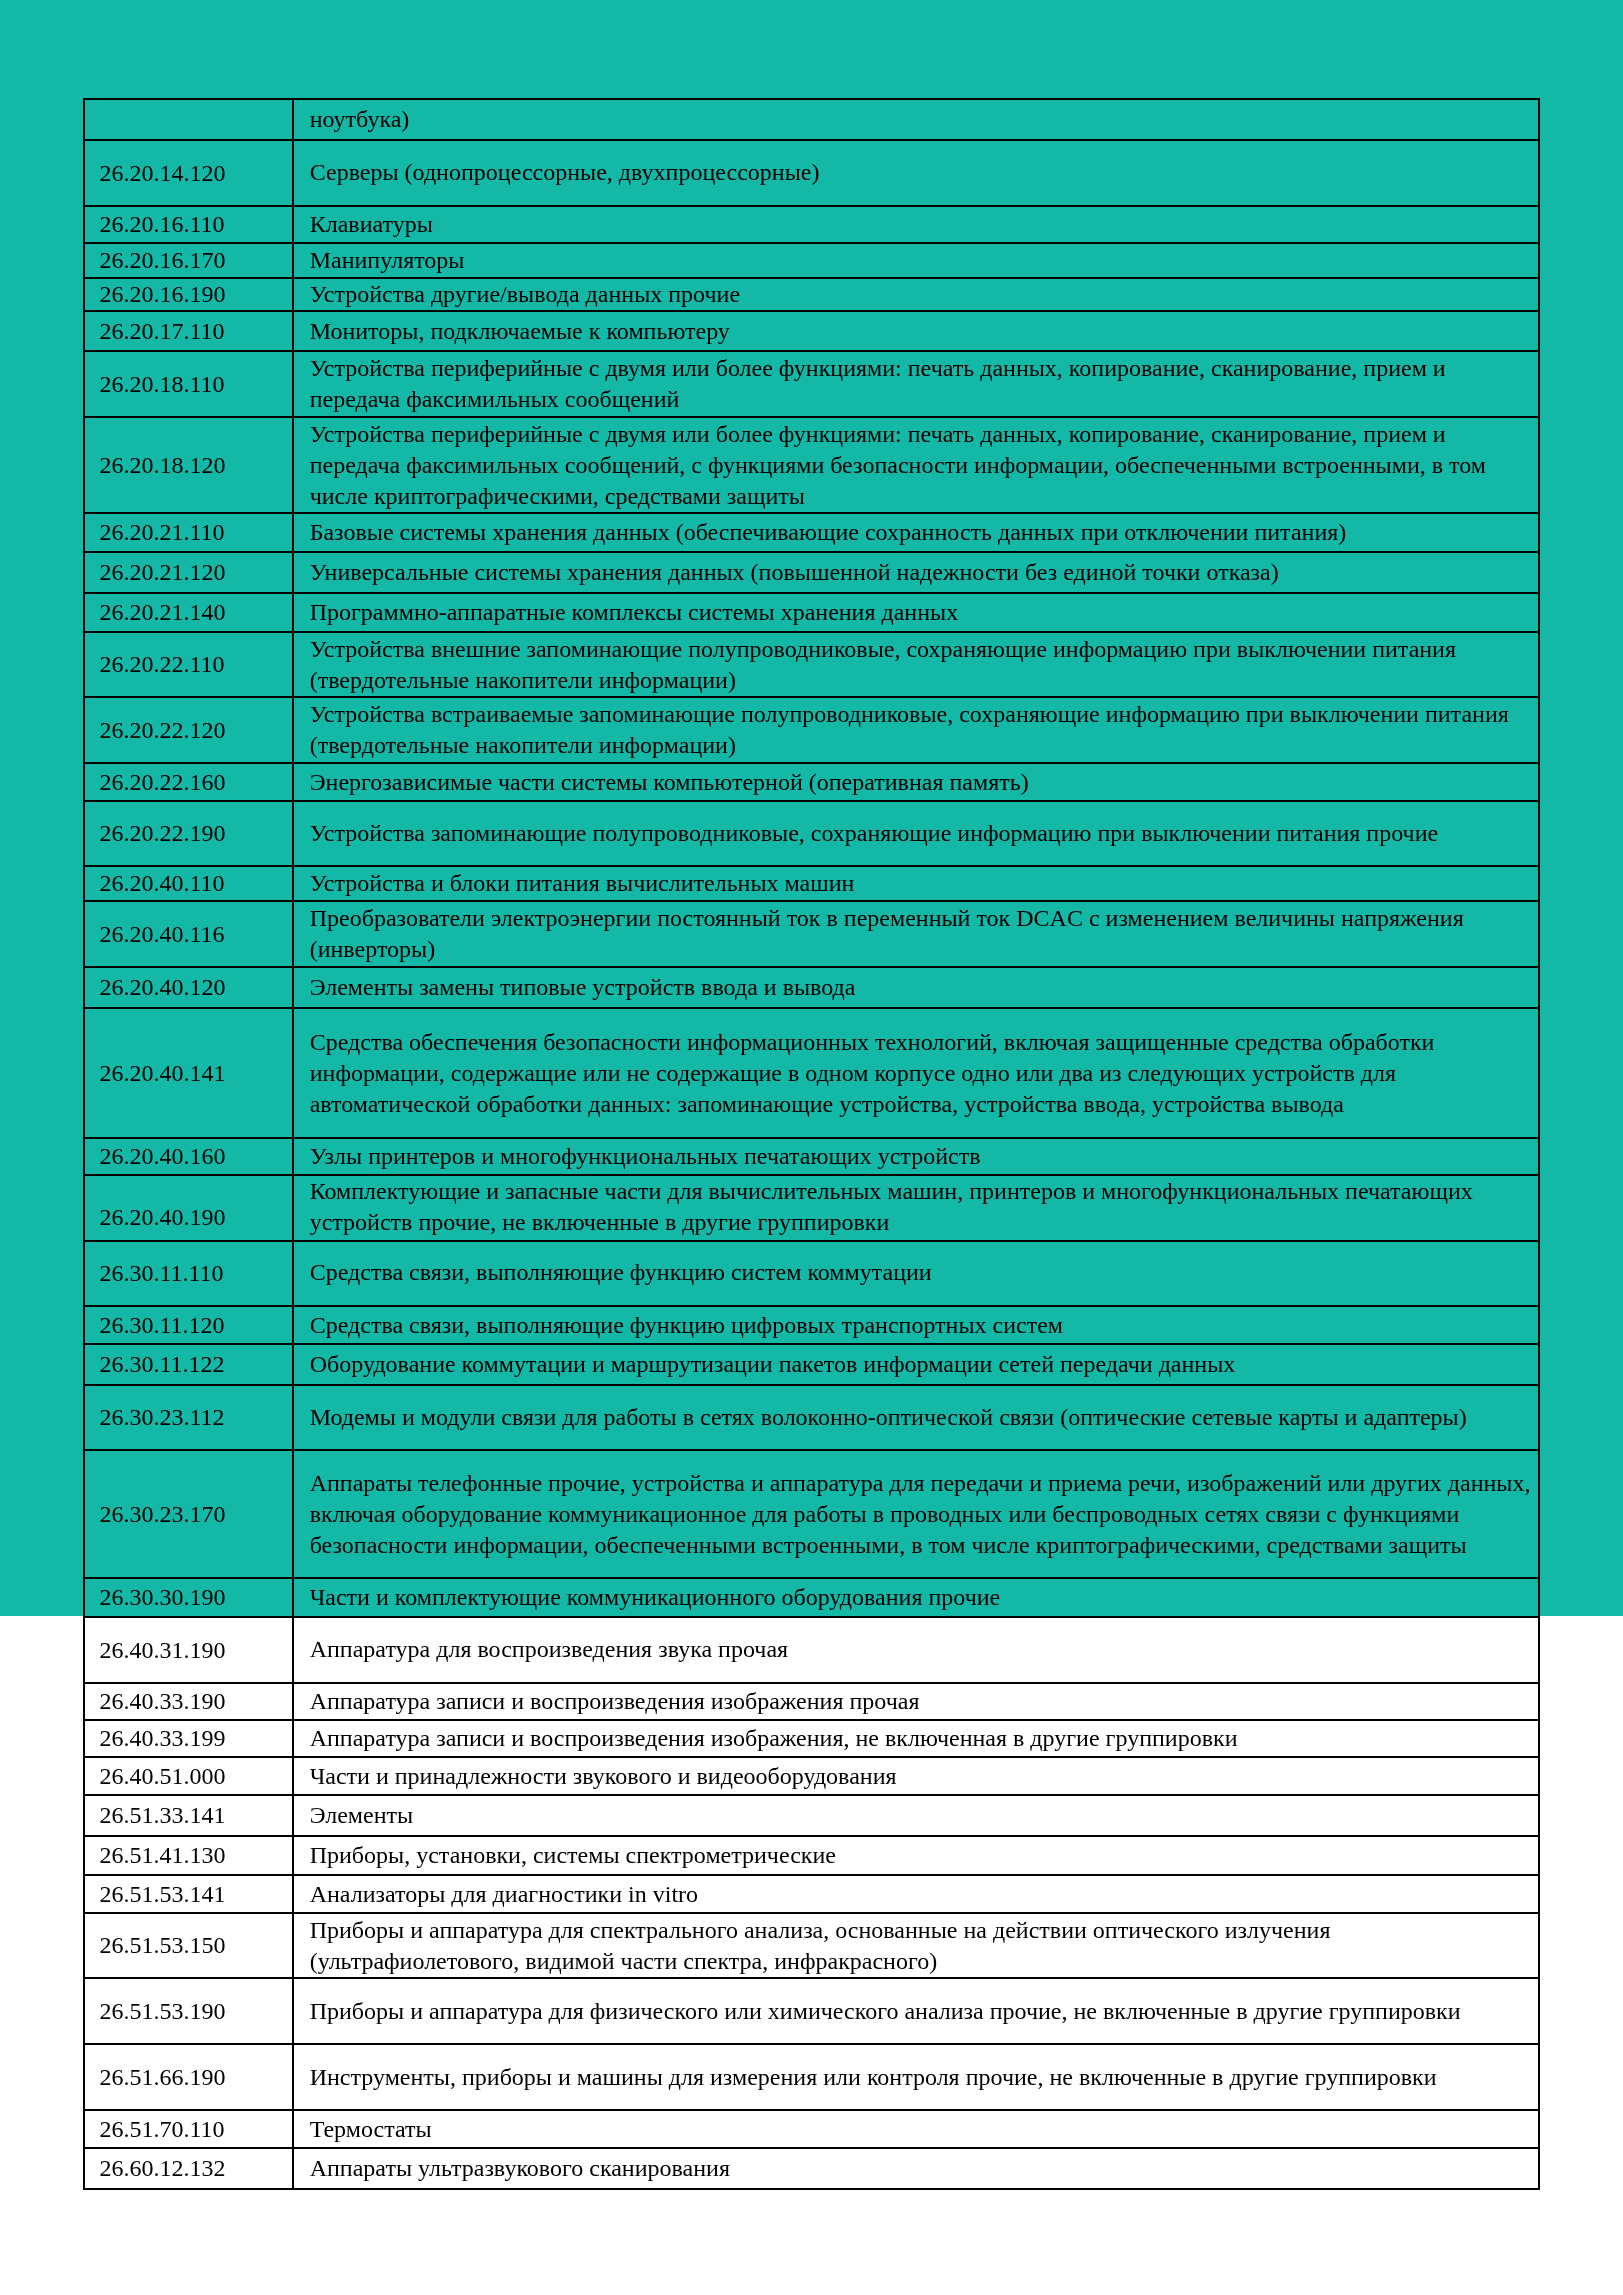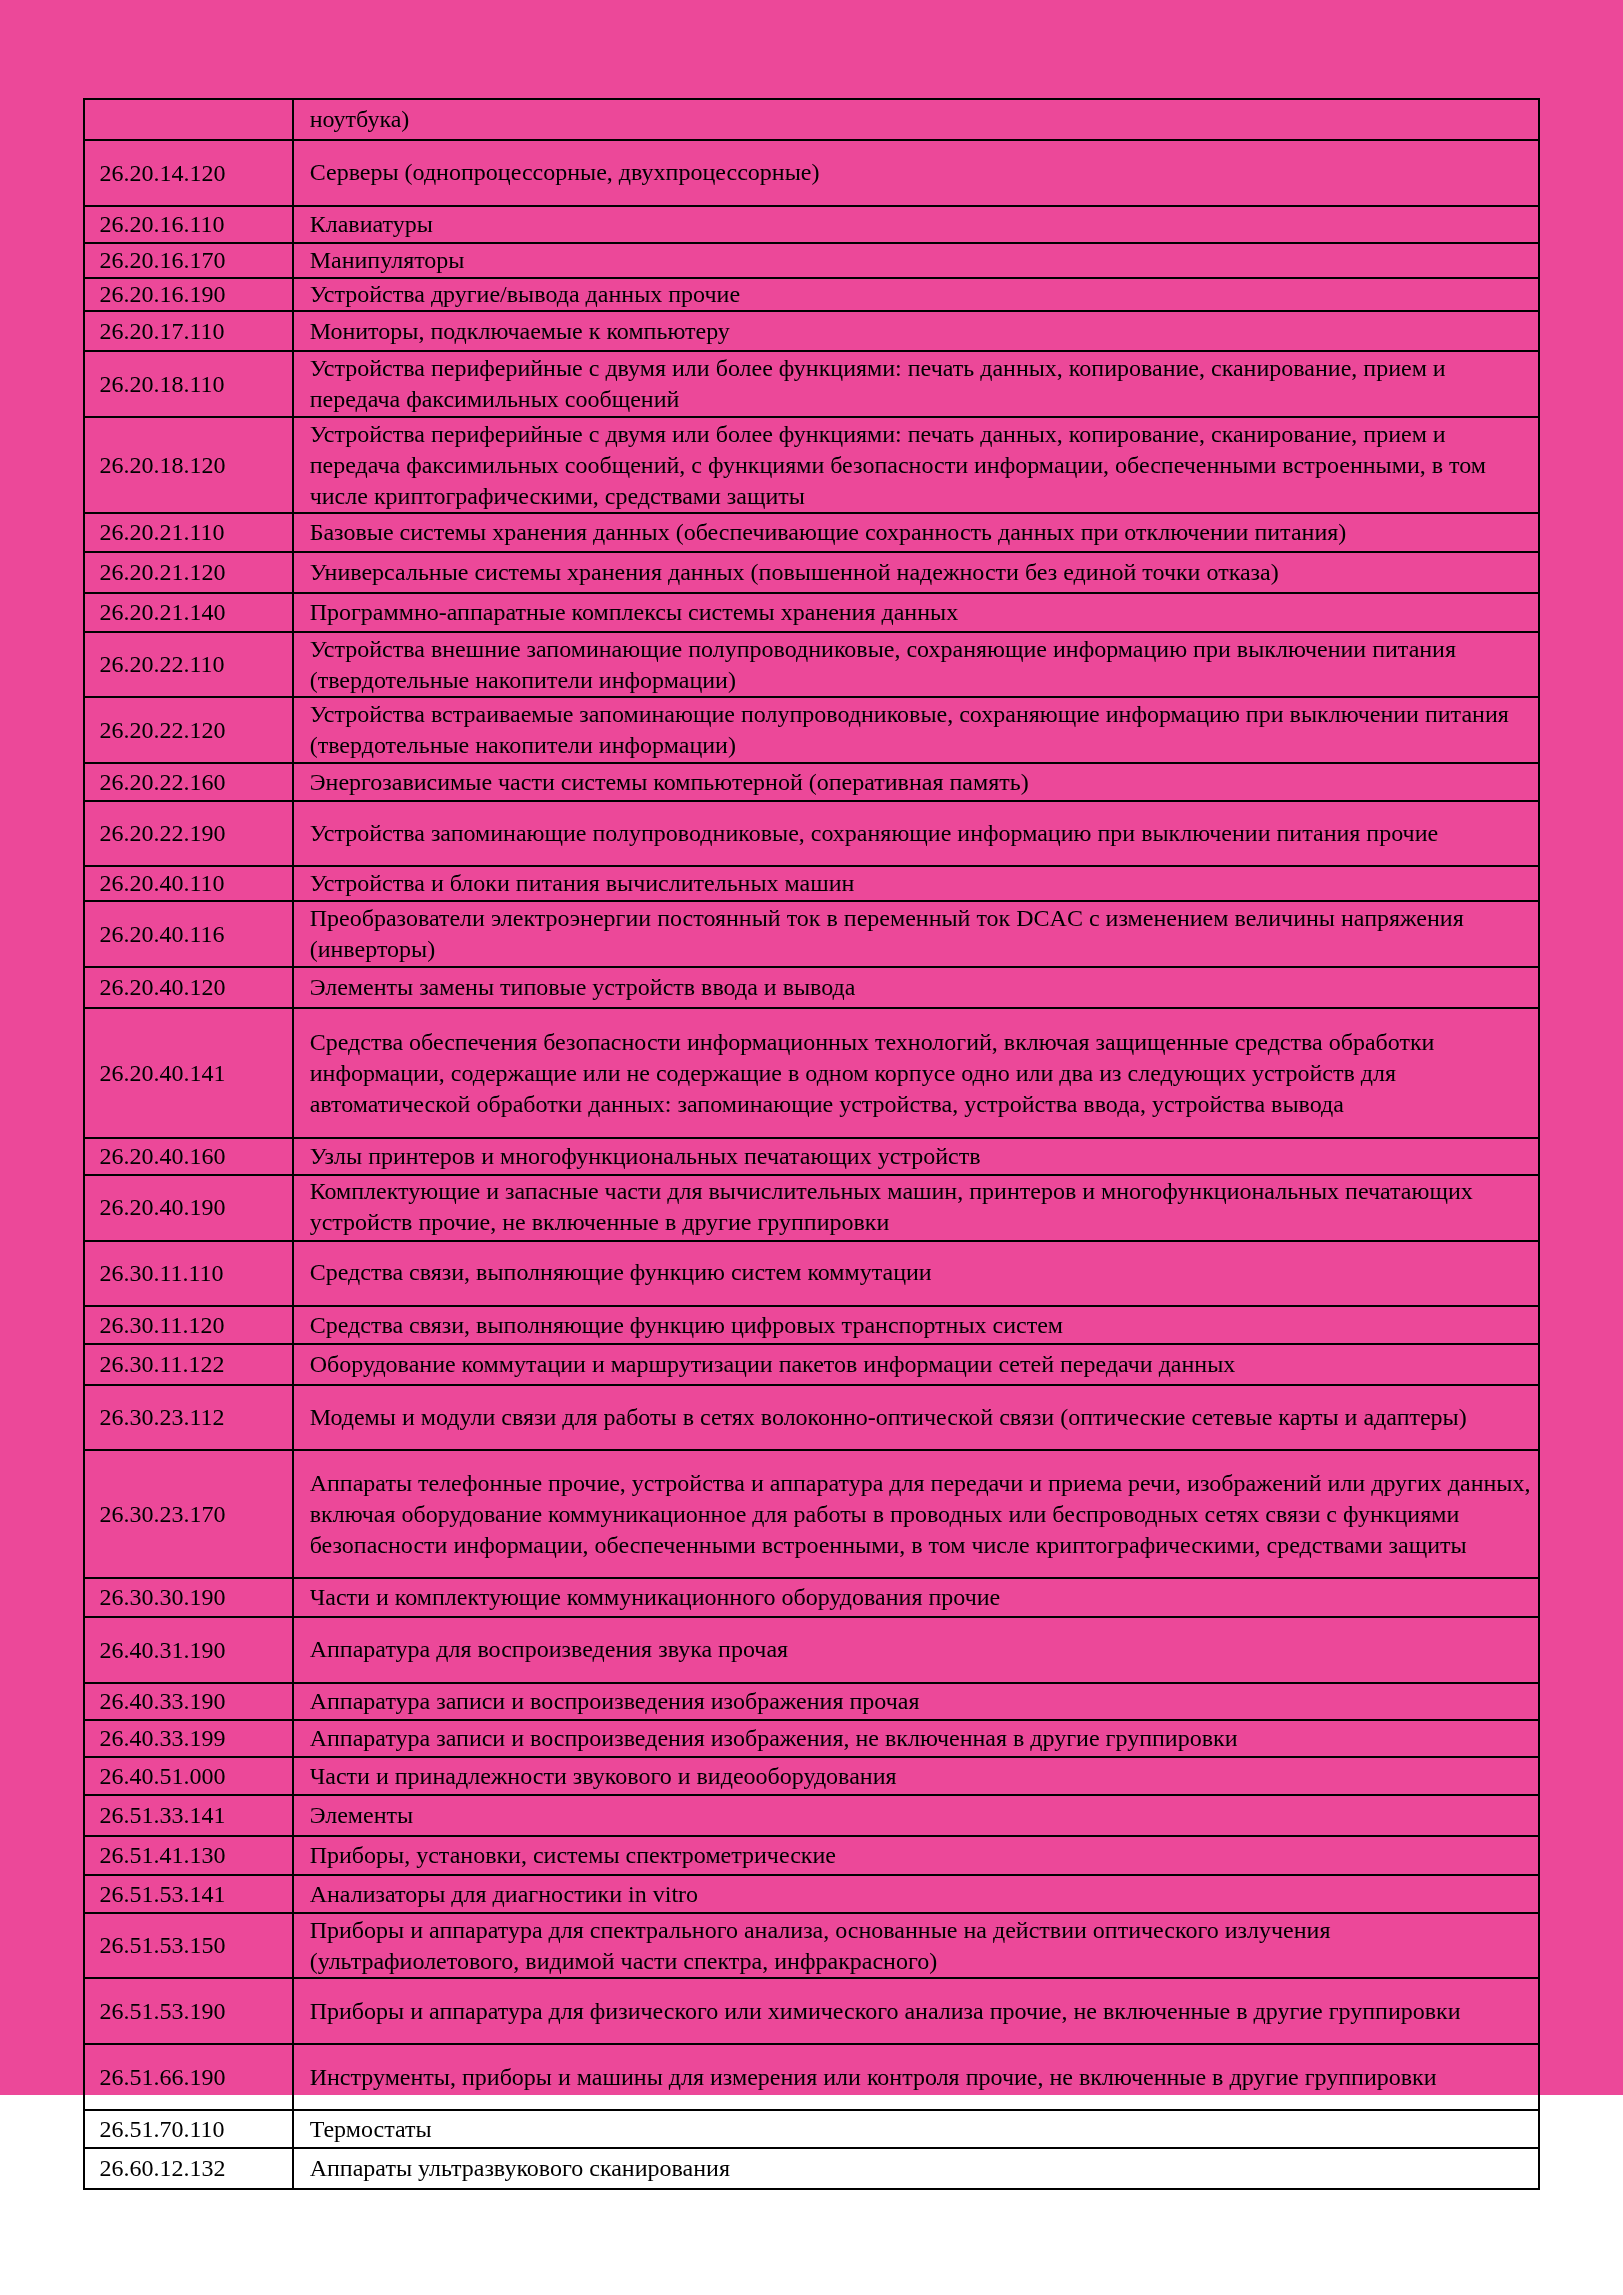--- a/index.html
+++ b/index.html
@@ -1,17 +1,17 @@
 <!DOCTYPE html>
 <html style="font-size:10.5px"><head>
 <meta charset="utf-8">
 <style>
   html, body { margin: 0; padding: 0; background: #ffffff; }
   body { width: 1623px; height: 2295px; position: relative; overflow: hidden; }
-  .page { position: absolute; left: 0; top: 0; width: 1623px; height: 2095px; background: #ec4899; }
+  .page { position: absolute; left: 0; top: 0; width: 1623px; height: 1616px; background: #14b8a6; }
   table.okpd {
     position: absolute;
     left: 83px;
     top: 98px;
     width: 1457px;
     border-collapse: collapse;
     table-layout: fixed;
     font-family: "Liberation Serif", "DejaVu Serif", serif;
     font-size: 24px;
     line-height: 31px;
@@ -119,21 +119,21 @@
       </tr>
       <tr style="height:130px">
         <td class="code">26.20.40.141</td>
         <td class="desc">Средства обеспечения безопасности информационных технологий, включая защищенные средства обработки информации, содержащие или не содержащие в одном корпусе одно или два из следующих устройств для автоматической обработки данных: запоминающие устройства, устройства ввода, устройства вывода</td>
       </tr>
       <tr style="height:37px">
         <td class="code">26.20.40.160</td>
         <td class="desc">Узлы принтеров и многофункциональных печатающих устройств</td>
       </tr>
       <tr style="height:66px">
-        <td class="code" style="vertical-align:bottom; padding-bottom:17px">26.20.40.190</td>
+        <td class="code" style="vertical-align:bottom; padding-bottom:7px">26.20.40.190</td>
         <td class="desc top">Комплектующие и запасные части для вычислительных машин, принтеров и многофункциональных печатающих устройств прочие, не включенные в другие группировки</td>
       </tr>
       <tr style="height:65px">
         <td class="code">26.30.11.110</td>
         <td class="desc bottom">Средства связи, выполняющие функцию систем коммутации</td>
       </tr>
       <tr style="height:38px">
         <td class="code">26.30.11.120</td>
         <td class="desc">Средства связи, выполняющие функцию цифровых транспортных систем</td>
       </tr>

